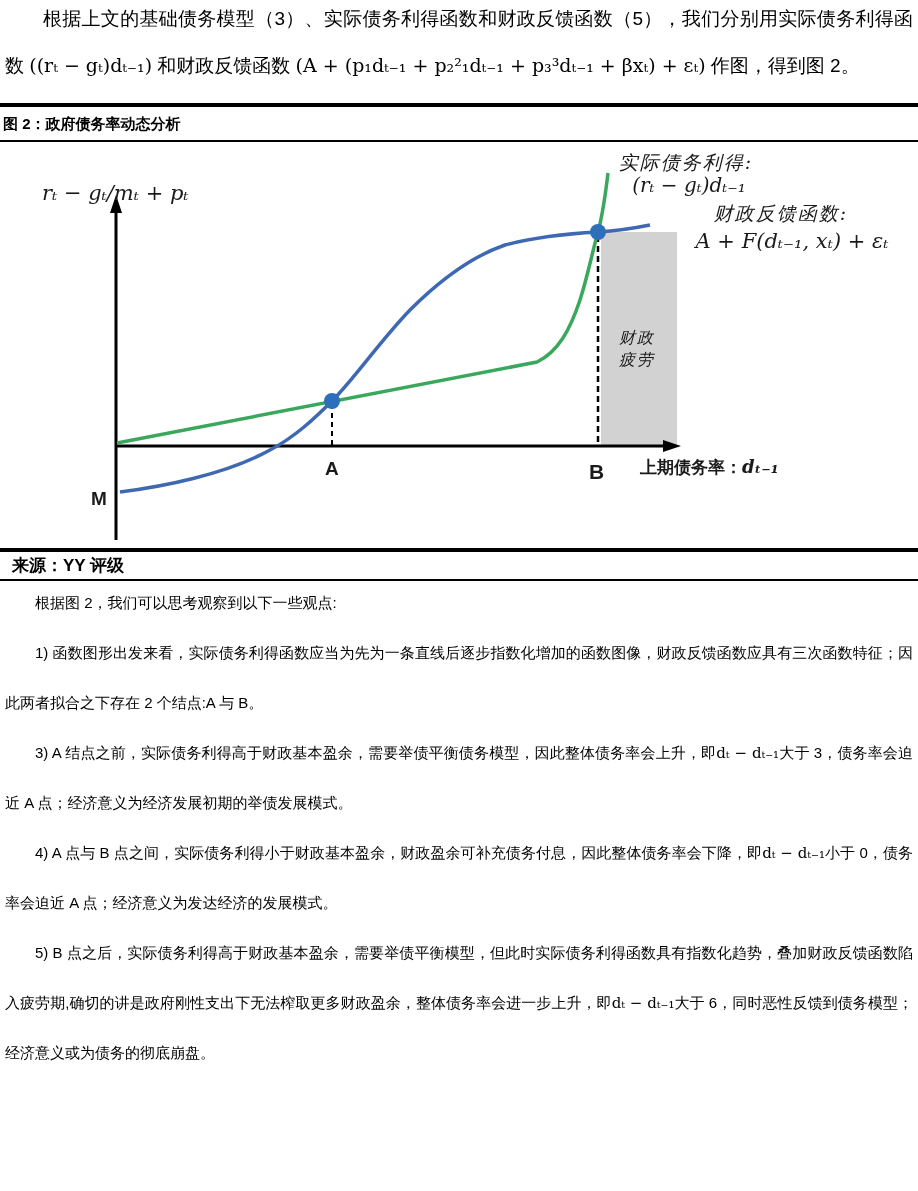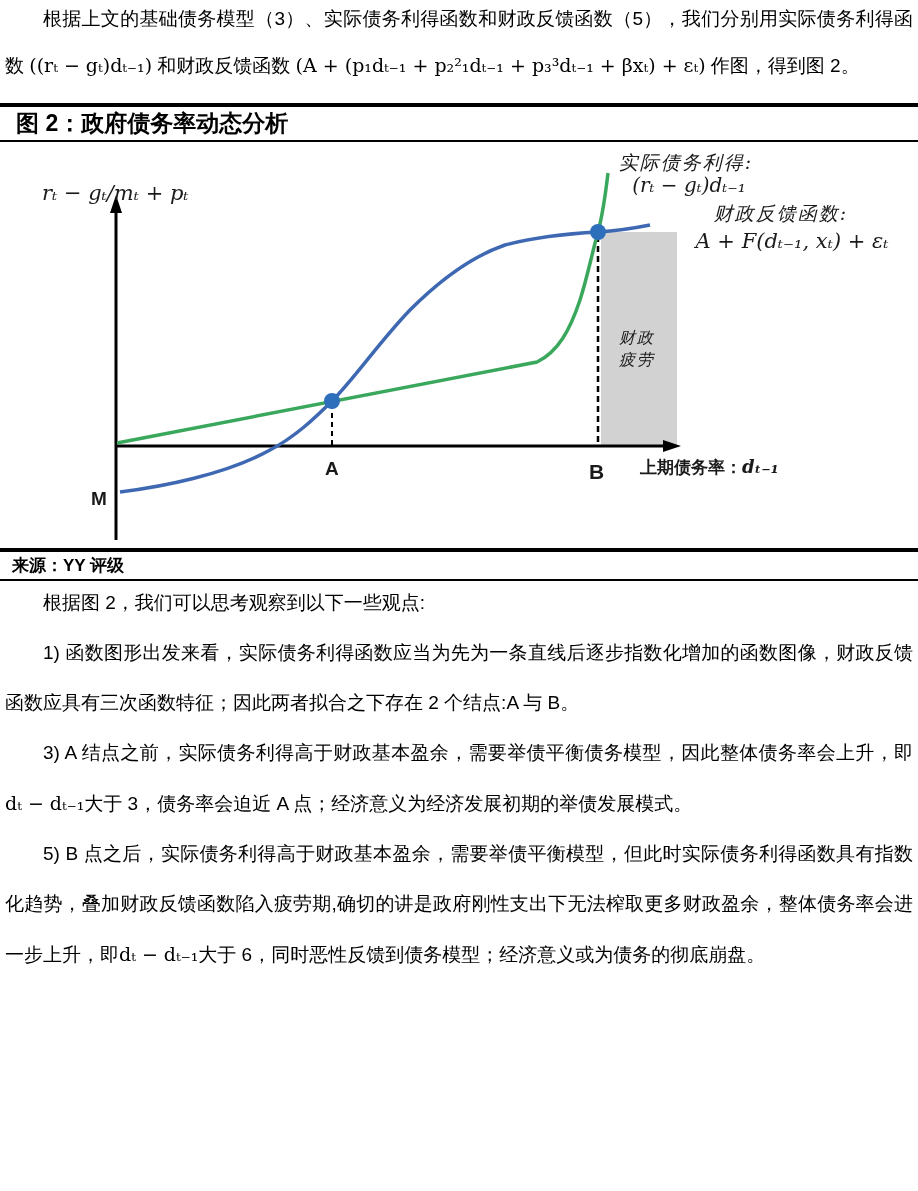--- a/index.html
+++ b/index.html
@@ -5,32 +5,32 @@
   html,body{margin:0;padding:0;background:#fff;}
   .page{position:relative;width:918px;height:1191px;background:#fff;overflow:hidden;
         font-family:"Liberation Sans",sans-serif;color:#000;}
   
   .intro{position:absolute;top:-5px;left:5px;right:5px;margin:0;
          font-size:19px;line-height:47px;text-align:justify;text-indent:2em;}
   .math{font-family:"DejaVu Serif",serif;}
   
   .fig-header{position:absolute;top:103px;left:0;right:0;
               border-top:4px solid #000;border-bottom:2px solid #000;}
-  .fig-header .t{font-size:23px;font-weight:bold;line-height:33px;padding-left:16px;}
+  .fig-header .t{font-size:15px;font-weight:bold;line-height:33px;padding-left:3px;}
   .fig-source{position:absolute;top:548px;left:0;right:0;
               border-top:4px solid #000;border-bottom:2px solid #000;}
   .fig-source .t{font-size:17px;font-weight:bold;line-height:27px;padding-left:12px;}
   
   .chart{position:absolute;top:140px;left:0;width:918px;height:410px;}
   .ann{font-family:"DejaVu Serif",serif;font-style:italic;letter-spacing:2px;fill:#1a1a1a;}
   .annf{font-family:"DejaVu Serif",serif;font-style:italic;fill:#1a1a1a;}
   .axlbl{font-family:"Liberation Sans",sans-serif;font-weight:bold;fill:#1a1a1a;}
   
   .bodytext{position:absolute;top:578px;left:5px;right:5px;
-            font-size:19px;line-height:50px;}
+            font-size:15px;line-height:50px;}
   .bodytext p{margin:0;text-align:justify;text-indent:2em;}
 </style>
 </head>
 <body>
 
 <div class="page">
 
   <p class="intro"><span class="txt">根据上文的基础债务模型（3）、实际债务利得函数和财政反馈函数（5），我们分别用实际债务利得函数 </span><span class="math">((rₜ − gₜ)dₜ₋₁)</span><span class="txt"> 和财政反馈函数 </span><span class="math">(A + (p₁dₜ₋₁ + p₂²₁dₜ₋₁ + p₃³dₜ₋₁ + βxₜ) + εₜ)</span><span class="txt"> 作图，得到图 2。</span></p>
 
   <div class="fig-header">
@@ -75,16 +75,17 @@
   </svg>
 
   <div class="fig-source">
     <div class="t">来源：YY 评级</div>
   </div>
 
   <div class="bodytext">
     <p><span class="txt">根据图 2，我们可以思考观察到以下一些观点:</span></p>
     <p><span class="txt">1) 函数图形出发来看，实际债务利得函数应当为先为一条直线后逐步指数化增加的函数图像，财政反馈函数应具有三次函数特征；因此两者拟合之下存在 2 个结点:A 与 B。</span></p>
     <p><span class="txt">3) A 结点之前，实际债务利得高于财政基本盈余，需要举债平衡债务模型，因此整体债务率会上升，即</span><span class="math">dₜ − dₜ₋₁</span><span class="txt">大于 3，债务率会迫近 A 点；经济意义为经济发展初期的举债发展模式。</span></p>
+    <p><span class="txt">4) A 点与 B 点之间，实际债务利得小于财政基本盈余，财政盈余可补充债务付息，因此整体债务率会下降，即</span><span class="math">dₜ − dₜ₋₁</span><span class="txt">小于 0，债务率会迫近 A 点；经济意义为发达经济的发展模式。</span></p>
     <p><span class="txt">5) B 点之后，实际债务利得高于财政基本盈余，需要举债平衡模型，但此时实际债务利得函数具有指数化趋势，叠加财政反馈函数陷入疲劳期,确切的讲是政府刚性支出下无法榨取更多财政盈余，整体债务率会进一步上升，即</span><span class="math">dₜ − dₜ₋₁</span><span class="txt">大于 6，同时恶性反馈到债务模型；经济意义或为债务的彻底崩盘。</span></p>
   </div>
 
 </div>
 
 </body></html>

